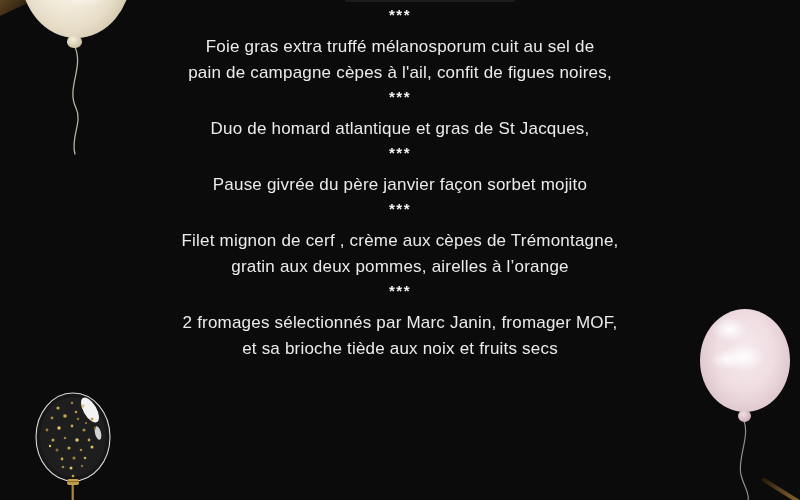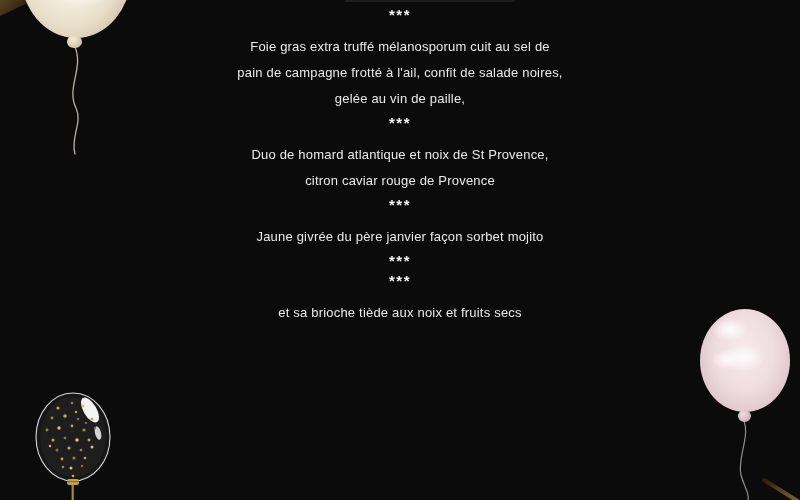--- a/index.html
+++ b/index.html
@@ -18,21 +18,21 @@
     padding-top:5px;
     text-align:center;
     z-index:2;
   }
   .sep {
     font-size:15px; line-height:20px; letter-spacing:1.5px;
     color:#f2f2f2; font-weight:bold;
   }
   .course {
     margin:9px 0 1px;
-    font-size:13px; line-height:26px; letter-spacing:.2px;
+    font-size:17px; line-height:26px; letter-spacing:.2px;
     color:#ebebeb;
   }
   .remnant {
     position:absolute; left:345px; top:0; width:170px; height:2px;
     background:#1d1d1d; border-radius:1px; z-index:1;
   }
 
   
   .balloon { position:absolute; border-radius:50%; }
 
@@ -82,43 +82,46 @@
 <body>
 
 <div class="remnant"></div>
 
 <div class="menu-text">
 
   <div class="sep">***</div>
 
   <div class="course">
     <div>Foie gras extra truffé mélanosporum cuit au sel de</div>
-    <div>pain de campagne frotté à l'ail, confit de salade noires,</div>
-    <div>gelée au vin de paille,</div>
+    <div>pain de campagne cèpes à l'ail, confit de figues noires,</div>
   </div>
 
   <div class="sep">***</div>
 
   <div class="course">
-    <div>Duo de homard atlantique et noix de St Provence,</div>
-    <div>citron caviar rouge de Provence</div>
+    <div>Duo de homard atlantique et gras de St Jacques,</div>
   </div>
 
   <div class="sep">***</div>
 
   <div class="course">
-    <div>Jaune givrée du père janvier façon sorbet mojito</div>
+    <div>Pause givrée du père janvier façon sorbet mojito</div>
   </div>
 
   <div class="sep">***</div>
 
+  <div class="course">
+    <div>Filet mignon de cerf , crème aux cèpes de Trémontagne,</div>
+    <div>gratin aux deux pommes, airelles à l’orange</div>
+  </div>
 
   <div class="sep">***</div>
 
   <div class="course">
+    <div>2 fromages sélectionnés par Marc Janin, fromager MOF,</div>
     <div>et sa brioche tiède aux noix et fruits secs</div>
   </div>
 
 </div>
 
 <div class="corner-shadow"></div>
 
 <div class="balloon pearl-balloon"></div>
 <div class="pearl-knot"></div>
 <svg class="string-svg" style="left:58px; top:46px;" width="40" height="110" viewBox="0 0 40 110">

